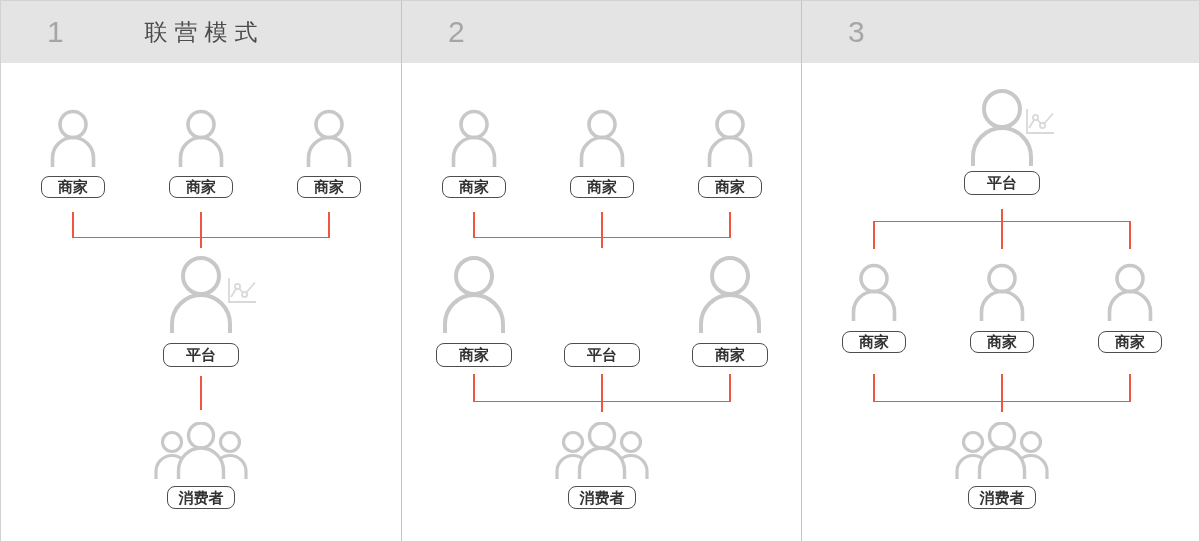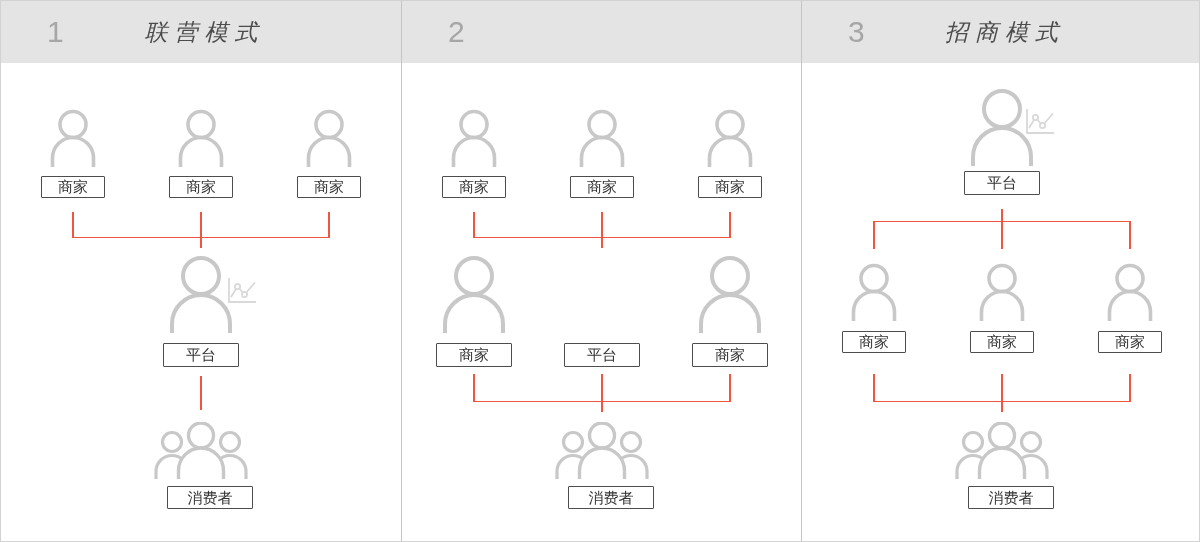--- a/index.html
+++ b/index.html
@@ -40,38 +40,38 @@
     transform:translateY(-50%);
     font-size:30px;color:var(--header-number);
   }
   .panel-header .title{
     position:absolute;left:0;right:0;top:50%;
     transform:translateY(-50%);
     text-align:center;
     font-size:23px;font-weight:400;
     letter-spacing:7px;padding-left:7px;
     color:var(--header-title);
-    font-style:italic;
   }
   .panel-body{position:relative;height:480px;background:#fff;}
   .abs{position:absolute;}
   .icon-gray{color:var(--icon);line-height:0;}
   .icon-chart{color:var(--chart-icon);line-height:0;}
   .label{
     position:absolute;
     height:22px;width:64px;
     border:1px solid var(--label-border);
-    border-radius:1px;
+    border-radius:8px;
     background:#fff;
     font-size:15px;line-height:20px;
     text-align:center;color:var(--label-text);
     white-space:nowrap;
+    font-weight:bold;
   }
   .label.md{width:76px;height:24px;line-height:22px;}
-  .label.consumer{width:86px;height:23px;line-height:21px;}
+  .label.consumer{width:68px;height:23px;line-height:21px;}
   .vline{position:absolute;width:2px;margin-left:-1px;background:var(--accent);}
   .hline{position:absolute;height:1px;background:var(--accent);}
 </style>
 </head>
 <body>
 
 <div class="canvas">
 
   <section class="panel">
     <header class="panel-header">
@@ -203,21 +203,20 @@
             <path d="M25.5 57 V48.5 A22.5 22.5 0 0 1 70.5 48.5 V57" stroke="currentColor" stroke-width="3.4" fill="#fff"></path>
           </svg>
       </span>
       <div class="label consumer" style="left:166px;top:423px">消费者</div>
     </div>
   </section>
 
   <section class="panel">
     <header class="panel-header">
       <span class="num">3</span>
-      <div class="title">招商模式</div>
     </header>
     <div class="panel-body">
 
       <span class="abs icon-gray" style="left:167px;top:26px">
         <svg width="66" height="77" viewBox="0 0 66 77" fill="none">
             <circle cx="33" cy="20" r="18" stroke="currentColor" stroke-width="4"></circle>
             <path d="M4 77 V68 A29 29 0 0 1 62 68 V77" stroke="currentColor" stroke-width="4"></path>
           </svg>
       </span>
       <span class="abs icon-chart" style="left:223px;top:45px">

